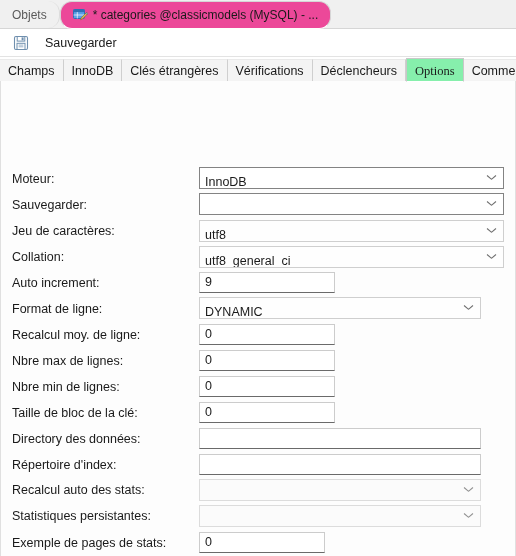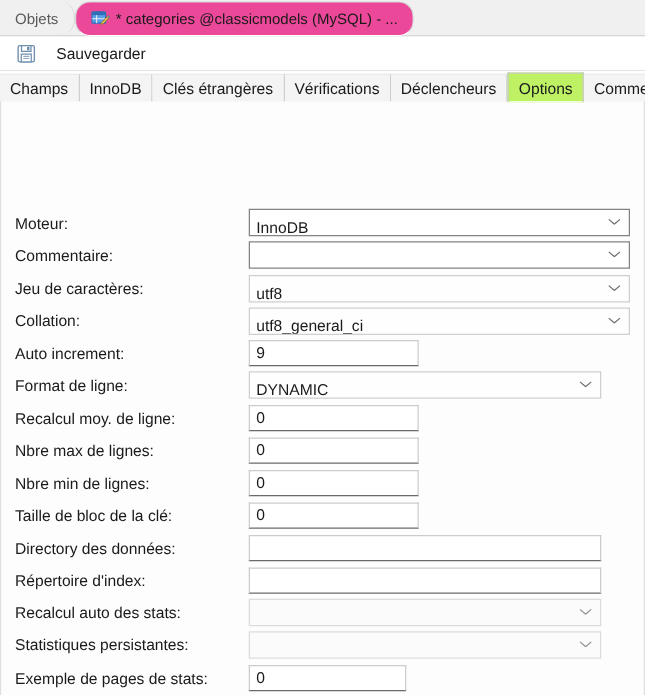--- a/index.html
+++ b/index.html
@@ -100,27 +100,28 @@
     color: #1a1a1a;
     background: #f4f4f4;
     border-right: 1px solid #cfcfcf;
     border-top: 1px solid #eaeaea;
     box-sizing: border-box;
     white-space: nowrap;
     position: relative;
     z-index: 1;
   }
   .itab.active {
-    background: #bef264;
+    background: #86efac;
     height: 24px;
     line-height: 24px;
     border: 1px solid #c8c8c8;
     border-bottom: 1px solid #ffffff;
     z-index: 3;
     margin-bottom: -1px;
+    font-family: Liberation Serif, serif;
   }
 
   
   .panel {
     position: relative;
     height: 481px;
     background: #fdfdfd;
     border-left: 1px solid #e0e0e0;
     border-right: 1px solid #e0e0e0;
     border-bottom: 1px solid #e0e0e0;
@@ -242,21 +243,21 @@
 </div>
 
 <div class="panel">
 
   <div class="lbl" style="top:85px">Moteur:</div>
   <div class="combo strong" style="top:86px; width:305px">
     <span>InnoDB</span>
     <span class="chev"></span>
   </div>
 
-  <div class="lbl" style="top:111px">Commentaire:</div>
+  <div class="lbl" style="top:111px">Sauvegarder:</div>
   <div class="combo strong" style="top:112px; width:305px">
     <span></span>
     <span class="chev"></span>
   </div>
 
   <div class="lbl" style="top:137px">Jeu de caractères:</div>
   <div class="combo" style="top:139px; width:305px">
     <span>utf8</span>
     <span class="chev"></span>
   </div>

